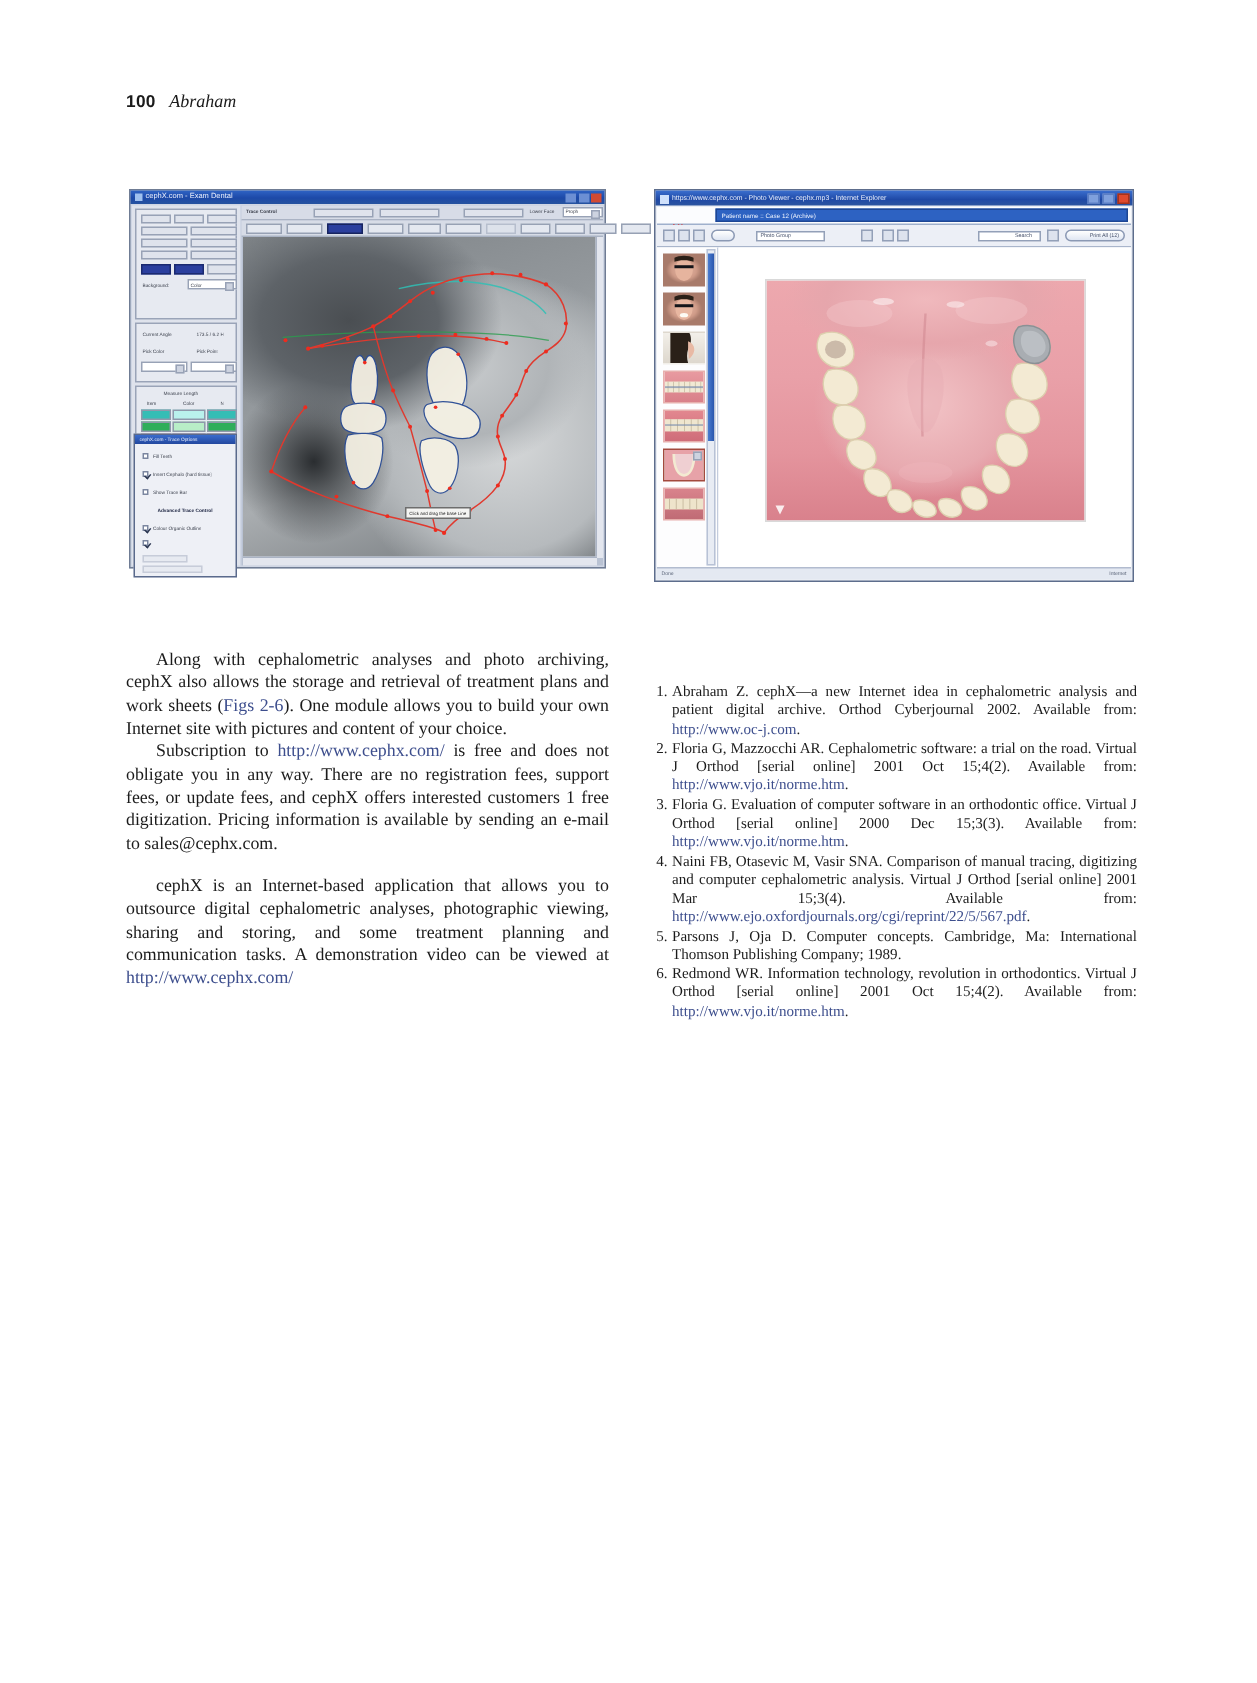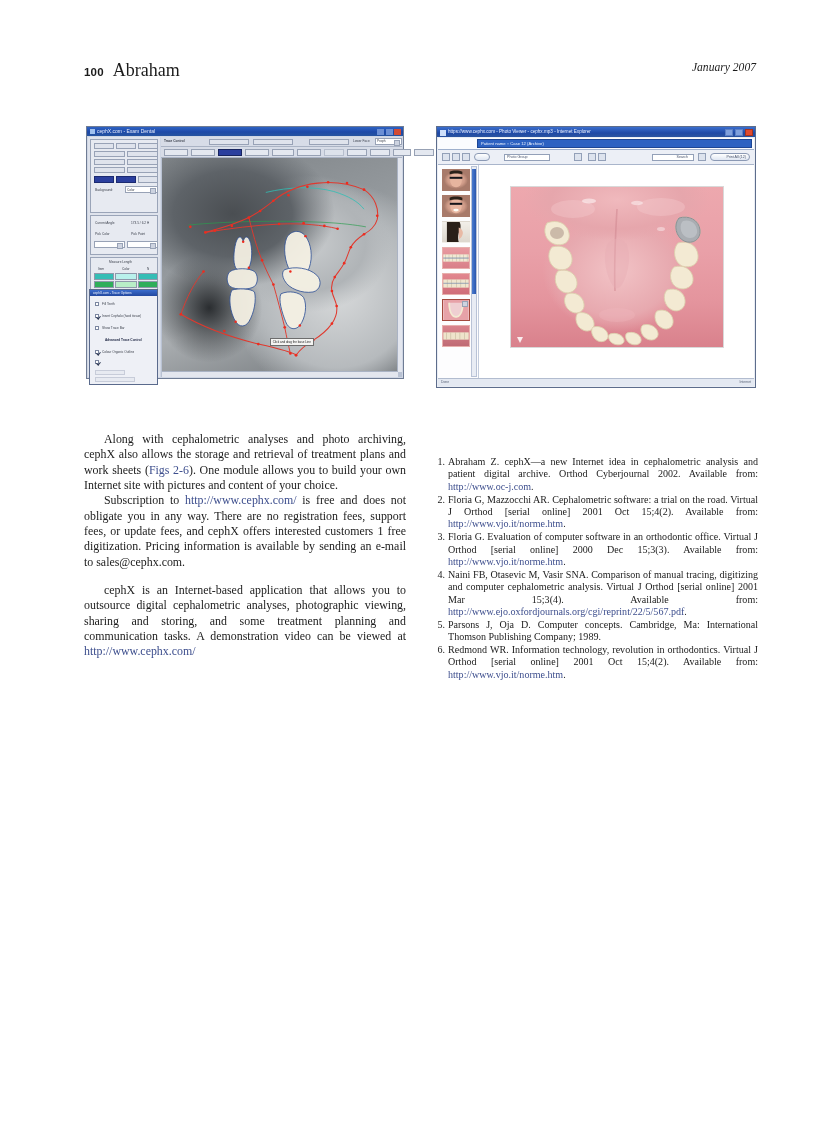--- a/index.html
+++ b/index.html
@@ -9,21 +9,21 @@
     font-family:"Liberation Serif", serif;
     color:#1b1b1b;
     -webkit-font-smoothing:antialiased;
   }
   .page{position:absolute;left:0;top:0;width:838px;height:1122px;background:#fff;}
 
   
   .runhead{position:absolute;left:84px;top:60px;width:672px;height:40px;}
   .rh-left{position:absolute;left:0;top:0;font-size:11.5px;}
   .rh-left .folio{font-family:"Liberation Sans",sans-serif;font-weight:bold;font-size:11.5px;letter-spacing:.2px;}
-  .rh-left .auth{font-size:18px;margin-left:9px;}
+  .rh-left .auth{font-style:italic;font-size:12px;margin-left:9px;}
   .rh-right{position:absolute;right:0;top:0;text-align:right;font-style:italic;font-size:11.6px;line-height:15.5px;}
 
   
   .fig{position:absolute;}
   #fig5-box{left:86px;top:126px;width:318px;height:253px;}
   #fig6-box{left:436px;top:126px;width:320px;height:262px;}
 
   .figcap{position:absolute;text-align:center;font-size:11.5px;font-family:"Liberation Sans",sans-serif;color:#111;}
   #fig5-cap{left:84px;top:396px;width:322px;}
   #fig6-cap{left:434px;top:403px;width:324px;}
@@ -138,21 +138,20 @@
 </head>
 <body>
 
 <div class="page">
 
   <div class="runhead">
     <div class="rh-left">
       <span class="folio">100</span><span class="auth">Abraham</span>
     </div>
     <div class="rh-right">
-      <div>January 2007</div>
     </div>
   </div>
 
   <div class="fig" id="fig5-box">
     <div class="win">
       <div class="tbar">
         <span class="tico"></span>
         <span class="tt">cephX.com - Exam Dental</span>
         <span class="btns">
             <i></i>

